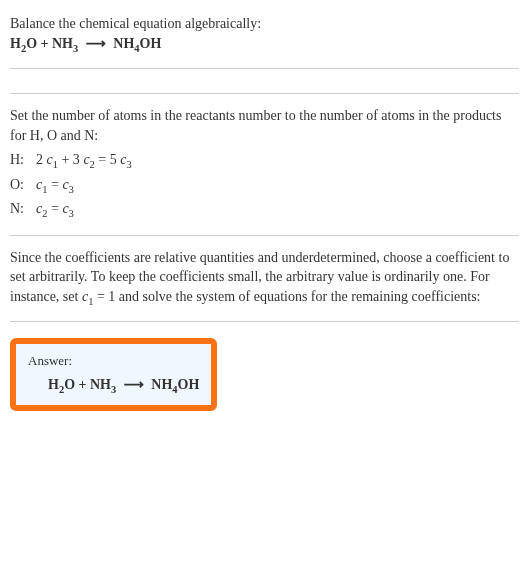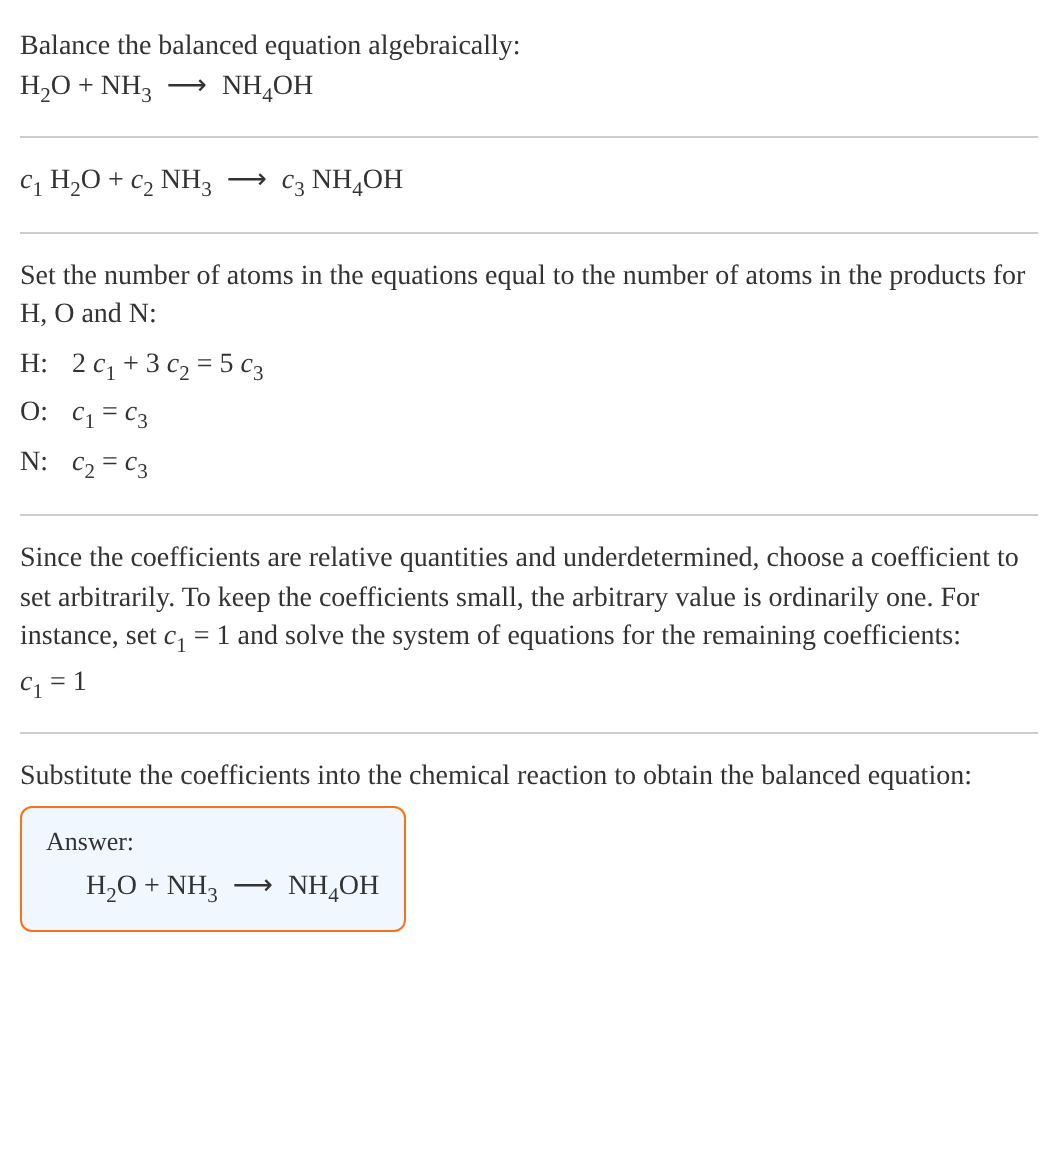--- a/index.html
+++ b/index.html
@@ -19,20 +19,21 @@
     .section {
       padding: 6px 0;
     }
     hr.divider {
       border: none;
       border-top: 1px solid #cccccc;
       margin: 6px 0;
     }
     .formula {
       font-family: Georgia, serif;
+      font-weight: bold;
     }
     sub {
       font-size: 0.75em;
       vertical-align: sub;
     }
     .sub-i {
       font-style: italic;
       font-size: 0.75em;
       vertical-align: sub;
     }
@@ -45,21 +46,21 @@
       border-collapse: collapse;
     }
     .eq-table td {
       padding: 1px 8px 1px 0;
       vertical-align: top;
     }
     .eq-table td:first-child {
       padding-right: 12px;
     }
     .answer-box {
-      border: 1px solid #f97316;
+      border: 6px solid #f97316;
       background: #f0f7ff;
       border-radius: 6px;
       padding: 8px 12px;
       display: inline-block;
       margin-top: 4px;
     }
     .answer-label {
       font-size: 13px;
       margin-bottom: 4px;
     }
@@ -67,34 +68,33 @@
       padding-left: 20px;
     }
     .ital {
       font-style: italic;
     }
   </style>
 </head>
 <body>
 
 <div class="section">
-  <div>Balance the balanced equation algebraically:</div>
+  <div>Balance the chemical equation algebraically:</div>
   <div class="formula">H<sub>2</sub>O + NH<sub>3</sub> <span class="arrow">⟶</span> NH<sub>4</sub>OH</div>
 </div>
 
 <hr class="divider">
 
 <div class="section">
-  <div class="formula"><span class="ital">c</span><sub>1</sub> H<sub>2</sub>O + <span class="ital">c</span><sub>2</sub> NH<sub>3</sub> <span class="arrow">⟶</span> <span class="ital">c</span><sub>3</sub> NH<sub>4</sub>OH</div>
 </div>
 
 <hr class="divider">
 
 <div class="section">
-  <div>Set the number of atoms in the equations equal to the number of atoms in the products for H, O and N:</div>
+  <div>Set the number of atoms in the reactants number to the number of atoms in the products for H, O and N:</div>
   <table class="eq-table">
     <tbody>
     <tr>
           <td>H:</td>
           <td>2 <span class="ital">c</span><sub>1</sub> + 3 <span class="ital">c</span><sub>2</sub> = 5 <span class="ital">c</span><sub>3</sub></td>
         </tr>
         <tr>
           <td>O:</td>
           <td><span class="ital">c</span><sub>1</sub> = <span class="ital">c</span><sub>3</sub></td>
         </tr>
@@ -104,25 +104,23 @@
         </tr>
       </tbody>
   </table>
 </div>
 
 <hr class="divider">
 
 <div class="section">
   <div>Since the coefficients are relative quantities and underdetermined, choose a coefficient to set arbitrarily. To keep the coefficients small, the arbitrary value is ordinarily one. For instance, set <span class="ital">c</span><sub>1</sub> = 1 and solve the system of equations for the remaining coefficients:</div>
   <div>
-      <div><span class="ital">c</span><sub>1</sub> = 1</div>
     </div>
 </div>
 
 <hr class="divider">
 
 <div class="section">
-  <div>Substitute the coefficients into the chemical reaction to obtain the balanced equation:</div>
   <div class="answer-box">
     <div class="answer-label">Answer:</div>
     <div class="answer-eq formula">H<sub>2</sub>O + NH<sub>3</sub> <span class="arrow">⟶</span> NH<sub>4</sub>OH</div>
   </div>
 </div>
 
 </body></html>

